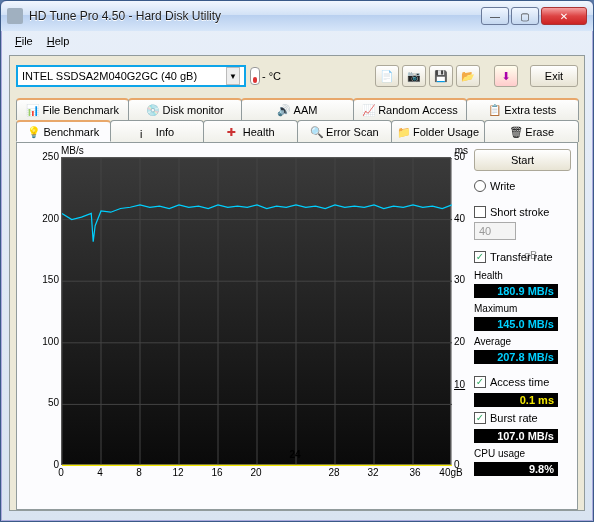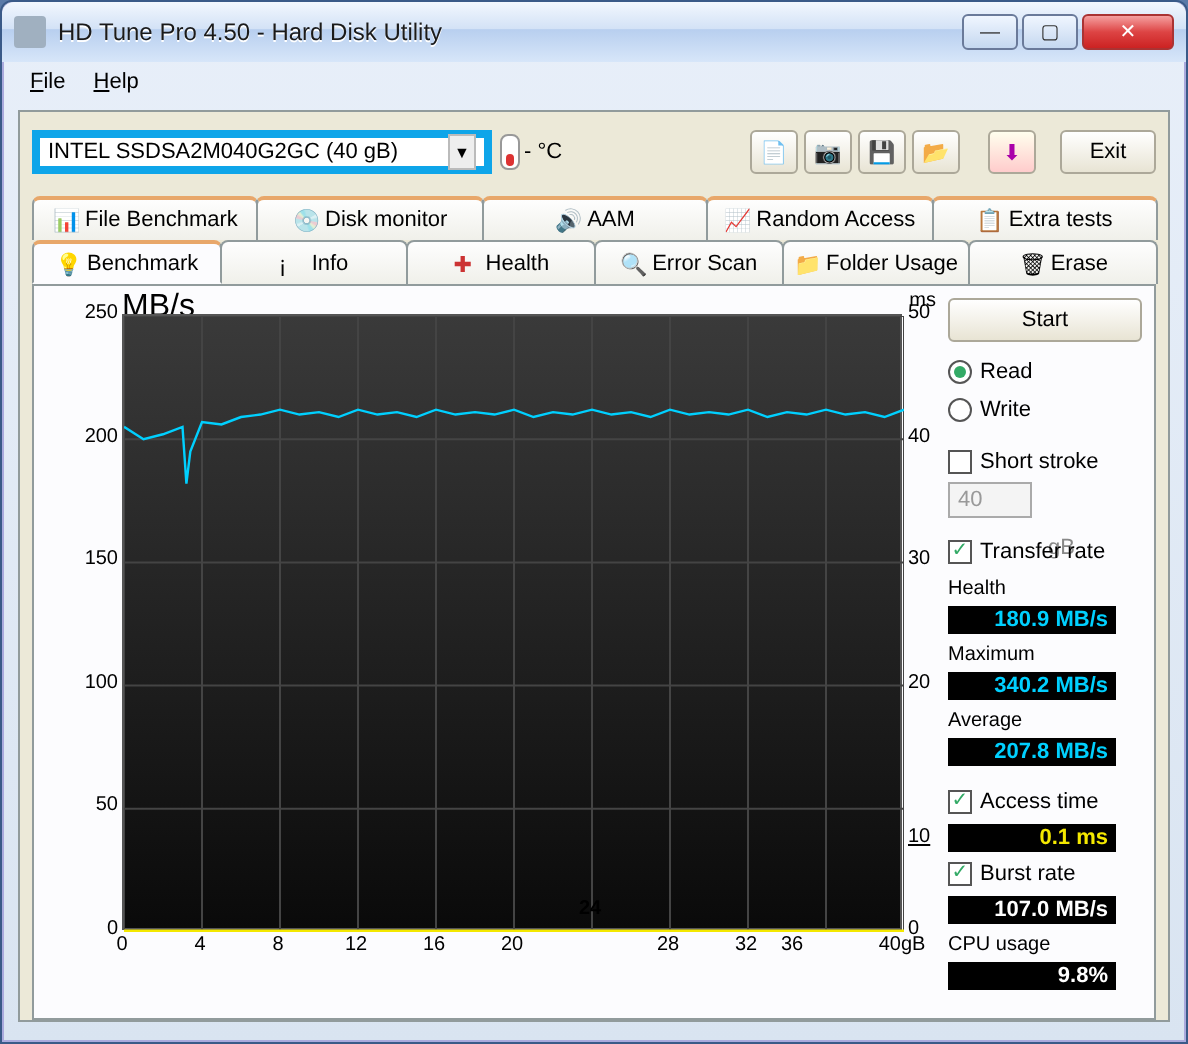--- a/index.html
+++ b/index.html
@@ -14,21 +14,21 @@
 .win-btn { width: 28px; height: 18px; border: 1px solid #6a7a9a; border-radius: 3px; background: linear-gradient(180deg, #f0f6ff, #c5d8f0); display:flex; align-items:center; justify-content:center; font-size:10px; color:#333; cursor:pointer; }
 .win-btn.close { width: 46px; background: linear-gradient(180deg, #f5a0a0, #d44, #c22); color:#fff; border-color:#a33; }
 
 .menubar { height: 20px; padding: 2px 8px; display:flex; gap:2px; }
 .menu-item { padding: 2px 6px; cursor:pointer; }
 .menu-item u { text-decoration: underline; }
 
 .content { margin: 4px 8px 8px 8px; background: #ece9d8; border: 1px solid #919b9c; padding: 6px; height: 456px; }
 
 .top-row { display:flex; align-items:center; gap:4px; height: 28px; }
-.drive-select { width: 230px; height: 22px; border:4px solid #0ea5e9; background:#fff; display:flex; align-items:center; padding:0 4px; }
+.drive-select { width: 230px; height: 22px; border:2px solid #0ea5e9; background:#fff; display:flex; align-items:center; padding:0 4px; }
 .drive-select .dd { margin-left:auto; width:14px; height:18px; background:#eee; border:1px solid #bbb; display:flex; align-items:center; justify-content:center; font-size:8px; }
 .temp-area { display:flex; align-items:center; gap:2px; }
 .thermo { width:10px; height:18px; background:#fff; border:1px solid #999; border-radius:4px; position:relative; }
 .thermo::after { content:''; position:absolute; bottom:1px; left:2px; width:4px; height:6px; background:#d33; border-radius:2px; }
 .tool-icons { display:flex; gap:3px; margin-left:auto; }
 .tool-icon { width:24px; height:22px; border:1px solid #aca899; background:linear-gradient(180deg,#fff,#e8e4d4); border-radius:3px; display:flex; align-items:center; justify-content:center; cursor:pointer; }
 .tool-icon.pink { background: linear-gradient(180deg,#ffe,#fcc); }
 .exit-btn { width:48px; height:22px; border:1px solid #aca899; background:linear-gradient(180deg,#fff,#e8e4d4); border-radius:3px; cursor:pointer; margin-left:8px; }
 
 .tab-rows { margin-top:8px; }
@@ -36,21 +36,21 @@
 .tab { flex:1; height:22px; border:1px solid #919b9c; background:linear-gradient(180deg,#fefefe,#f0f0ea); display:flex; align-items:center; justify-content:center; gap:4px; cursor:pointer; font-size:11px; border-bottom:none; margin-right:-1px; }
 .tab.upper { border-radius: 4px 4px 0 0; border-top: 2px solid #e8a76a; }
 .tab-row.lower .tab { border-radius: 4px 4px 0 0; }
 .tab.active { background:#fcfcfe; border-bottom:1px solid #fcfcfe; position:relative; z-index:2; border-top:2px solid #e8a76a; }
 .tab-ico { width:12px; height:12px; display:inline-block; }
 
 .panel { border:1px solid #919b9c; background:#fcfcfe; height:368px; padding:6px; display:flex; gap:6px; }
 
 .chart-area { width:445px; position:relative; }
 .chart-canvas { position:absolute; left:38px; top:8px; width:390px; height:308px; background:linear-gradient(180deg,#3a3a3a,#0a0a0a); border:1px solid #555; }
-.y-label { position:absolute; left:38px; top:-4px; font-size:16px; }
+.y-label { position:absolute; left:38px; top:-4px; font-size:10px; }
 .y2-label { position:absolute; right:0; top:-4px; font-size:10px; }
 .y-tick { position:absolute; left:8px; width:28px; text-align:right; font-size:10px; }
 .y2-tick { position:absolute; right:-8px; width:22px; text-align:left; font-size:10px; }
 .x-tick { position:absolute; bottom:-2px; font-size:10px; transform:translateX(-50%); }
 
 .side { flex:1; display:flex; flex-direction:column; gap:3px; }
 .start-btn { height:22px; border:1px solid #aca899; background:linear-gradient(180deg,#fff,#e8e4d4); border-radius:3px; cursor:pointer; margin-bottom:4px; }
 .radio-row, .chk-row { display:flex; align-items:center; gap:4px; height:16px; }
 .radio { width:12px; height:12px; border:1px solid #555; border-radius:50%; background:#fff; display:flex; align-items:center; justify-content:center; }
 .radio.on::after { content:''; width:6px; height:6px; background:#3a6; border-radius:50%; }
@@ -183,69 +183,65 @@
         <div id="yticks">
             <div class="y-tick" style="top: 310px;">0</div>
             <div class="y-tick" style="top: 248.4px;">50</div>
             <div class="y-tick" style="top: 186.8px;">100</div>
             <div class="y-tick" style="top: 125.2px;">150</div>
             <div class="y-tick" style="top: 63.6px;">200</div>
             <div class="y-tick" style="top: 2px;">250</div>
           </div>
         <div id="y2ticks">
             <div class="y2-tick" style="top: 310px;">0</div>
-            <div class="y2-tick" style="top: 264px; text-decoration: underline;">10</div>
+            <div class="y2-tick" style="top: 230px; text-decoration: underline;">10</div>
             <div class="y2-tick" style="top: 186.8px;">20</div>
             <div class="y2-tick" style="top: 125.2px;">30</div>
             <div class="y2-tick" style="top: 63.6px;">40</div>
             <div class="y2-tick" style="top: 2px;">50</div>
           </div>
         <div id="xticks">
             <div class="x-tick" style="left: 38px; top: 318px;">0</div>
             <div class="x-tick" style="left: 77px; top: 318px;">4</div>
             <div class="x-tick" style="left: 116px; top: 318px;">8</div>
             <div class="x-tick" style="left: 155px; top: 318px;">12</div>
             <div class="x-tick" style="left: 194px; top: 318px;">16</div>
             <div class="x-tick" style="left: 233px; top: 318px;">20</div>
             <div class="x-tick" style="left: 272px; top: 300px; font-weight: bold;">24</div>
             <div class="x-tick" style="left: 311px; top: 318px;">28</div>
             <div class="x-tick" style="left: 350px; top: 318px; text-align: center;">32</div>
-            <div class="x-tick" style="left: 373px; top: 318px;">36</div>
+            <div class="x-tick" style="left: 392px; top: 318px;">36</div>
             <div class="x-tick" style="left: 428px; top: 318px;">40gB</div>
           </div>
       </div>
 
       <div class="side">
         <button class="start-btn">Start</button>
         <div class="radio-row">
-            <div class="radio on"></div>
-            <span>Read</span>
-          </div>
-        <div class="radio-row">
             <div class="radio"></div>
             <span>Write</span>
           </div>
         <div style="height:4px"></div>
         <div class="chk-row">
             <div class="chk"></div>
             <span>Short stroke</span>
           </div>
         <div class="chk-row">
             <div class="spinner">40</div>
             <span class="spin-lbl">gB</span>
           </div>
         <div style="height:4px"></div>
         <div class="chk-row">
             <div class="chk">✓</div>
             <span>Transfer rate</span>
           </div>
         <div class="stat-label">Health</div>
         <div class="stat-val">180.9 MB/s</div>
         <div class="stat-label">Maximum</div>
-        <div class="stat-val">340.2 MB/s</div>
+        <div class="stat-val">145.0 MB/s</div>
         <div class="stat-label">Average</div>
         <div class="stat-val">207.8 MB/s</div>
         <div style="height:4px"></div>
         <div class="chk-row">
             <div class="chk">✓</div>
             <span>Access time</span>
           </div>
         <div class="stat-val yellow">0.1 ms</div>
         <div class="chk-row">
             <div class="chk">✓</div>

